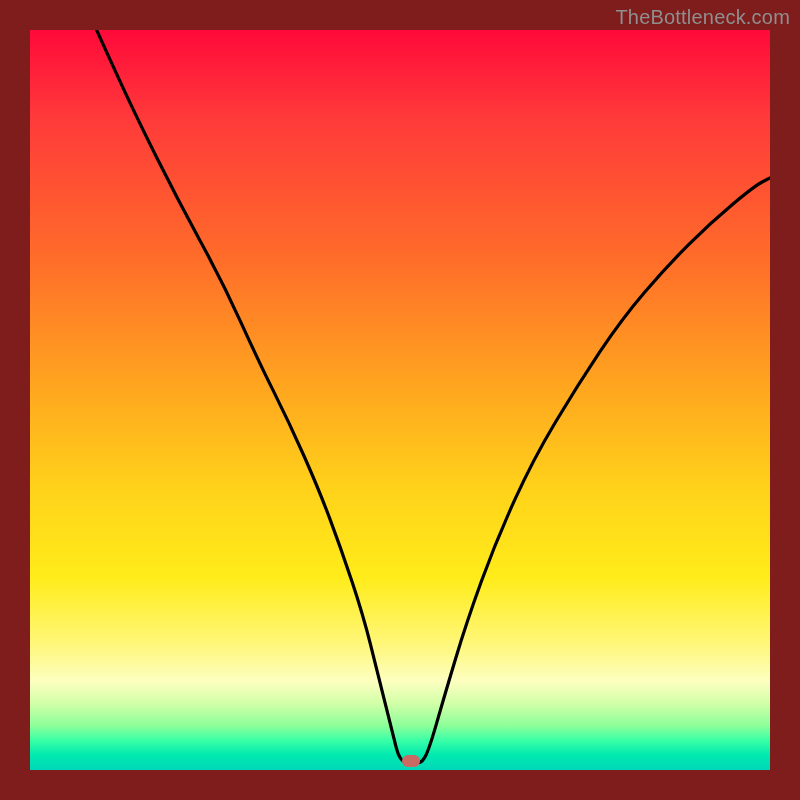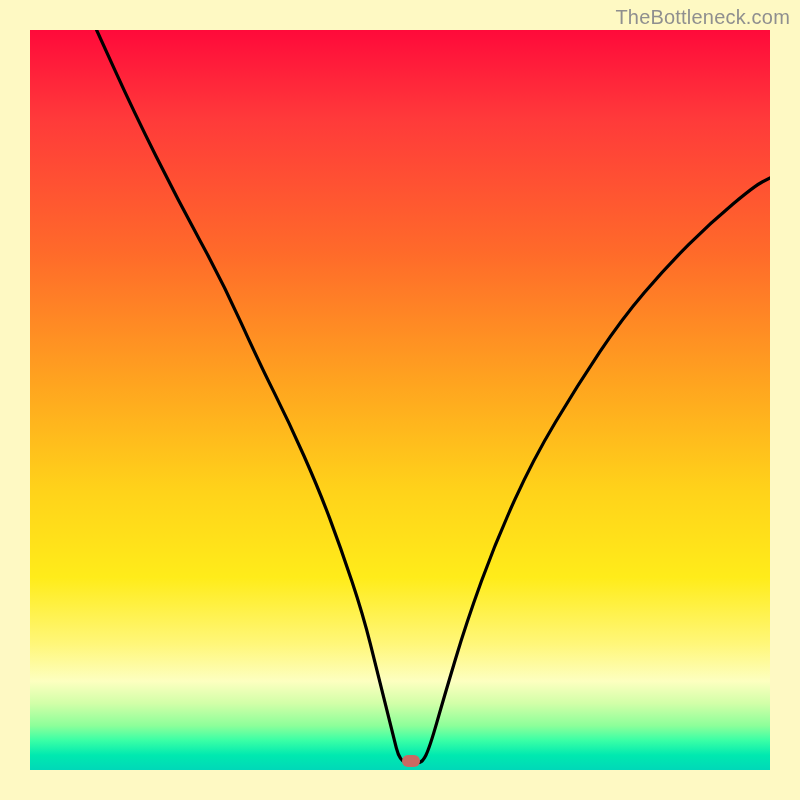--- a/index.html
+++ b/index.html
@@ -8,21 +8,21 @@
     width: 800px;
     height: 800px;
     overflow: hidden;
     background: #000;
     font-family: Arial, Helvetica, sans-serif;
   }
   .stage {
     position: relative;
     width: 800px;
     height: 800px;
-    background: #fef9c3;
+    background: #7f1d1d;
   }
   .plot-area {
     position: absolute;
     left: 30px;
     top: 30px;
     width: 740px;
     height: 740px;
     
     background: linear-gradient(
       to bottom,

